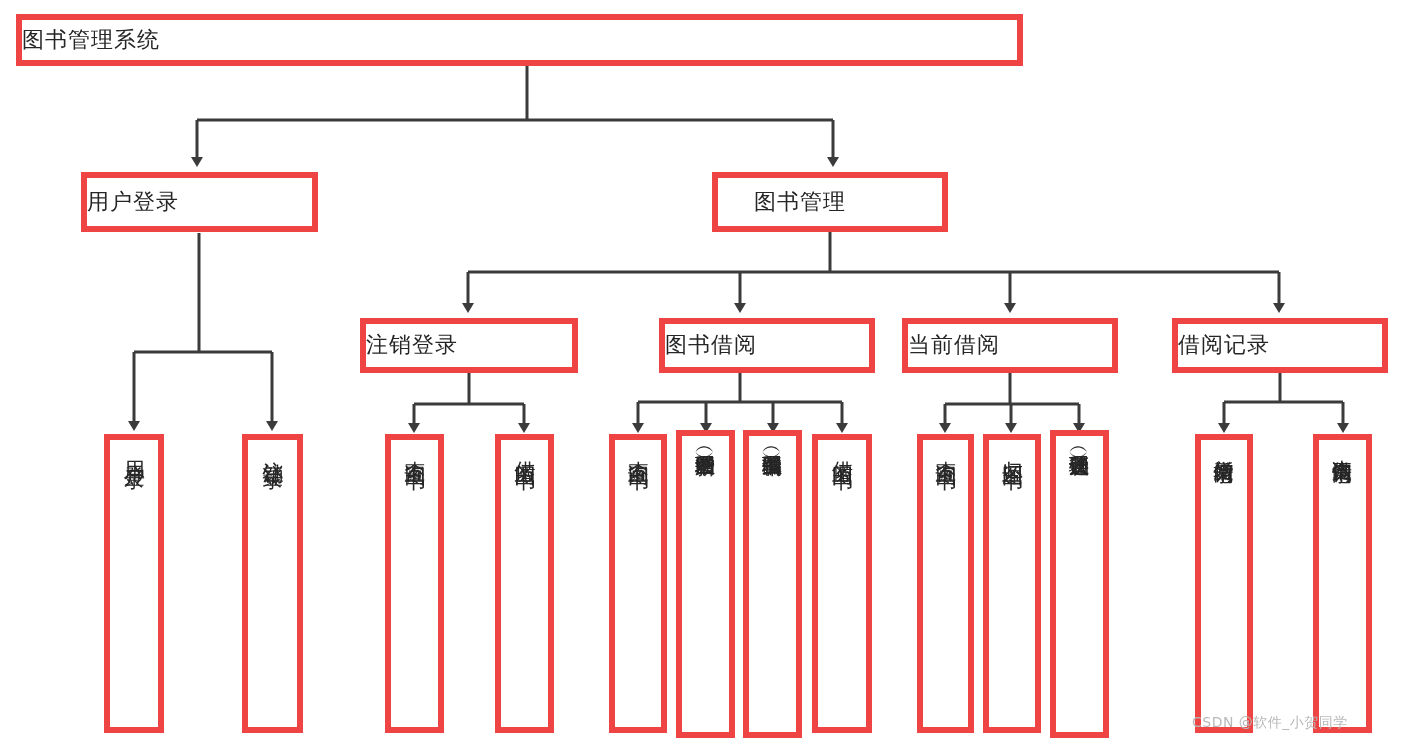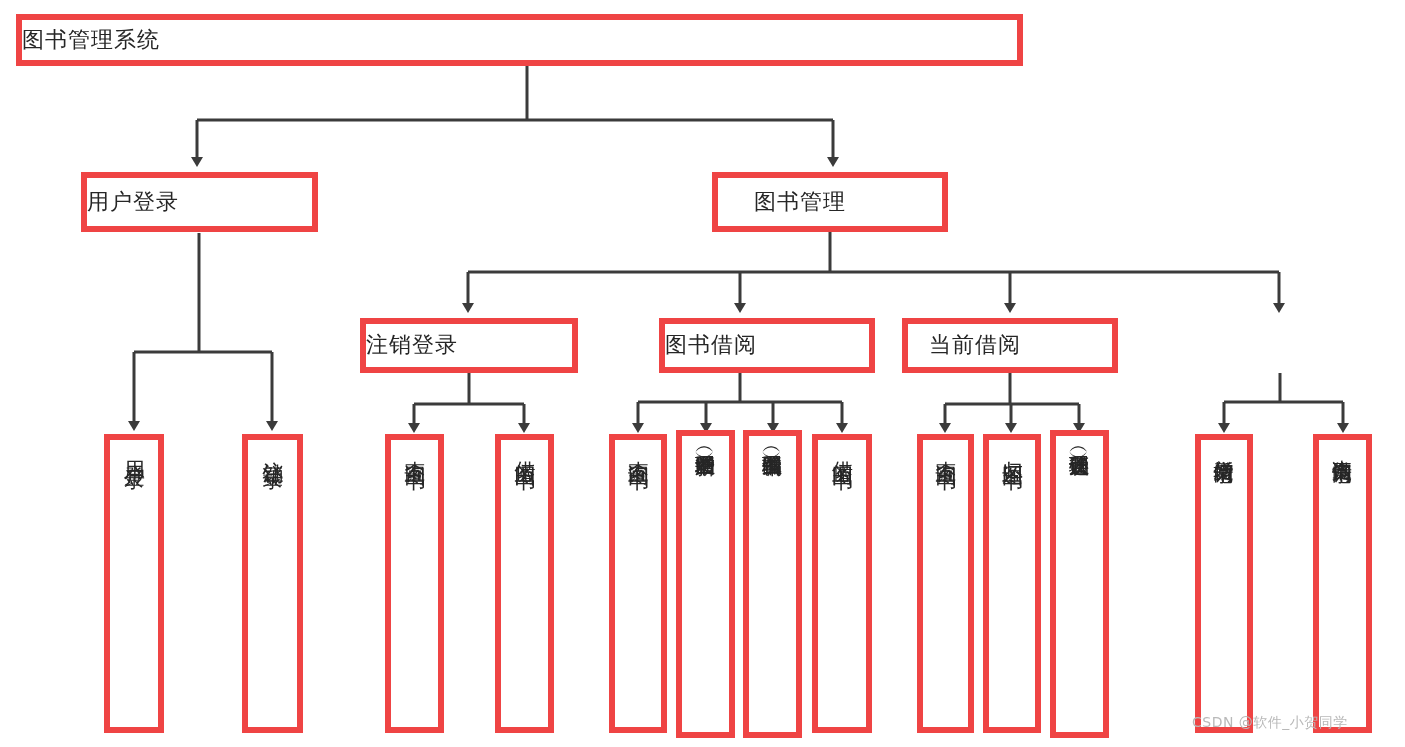--- a/index.html
+++ b/index.html
@@ -132,22 +132,25 @@
   <div class="node h" style="left:712px; top:172px; width:236px; height:60px;padding-left:36px;">
     <span>图书管理</span>
   </div>
 
   <div class="node h" style="left:360px; top:318px; width:218px; height:55px;">
     <span>注销登录</span>
   </div>
   <div class="node h" style="left:632px; top:318px; width:216px; height:55px;margin-left:27px;">
     <span>图书借阅</span>
   </div>
-  <div class="node h" style="left:902px; top:318px; width:216px; height:55px;padding-left:21px;">
+  <div class="node h" style="left:902px; top:318px; width:216px; height:55px;">
     <span>当前借阅</span>
+  </div>
+  <div class="node h" style="left:1172px; top:318px; width:216px; height:55px;">
+    <span>借阅记录</span>
   </div>
 
   <div class="node v" style="left:104px; top:434px; width:60px; height:299px;">
     <span class="vtext">用户登录</span>
   </div>
   <div class="node v" style="left:242px; top:434px; width:61px; height:299px;">
     <span class="vtext">注销登录</span>
   </div>
 
   <div class="node v" style="left:385px; top:434px; width:59px; height:299px;">

